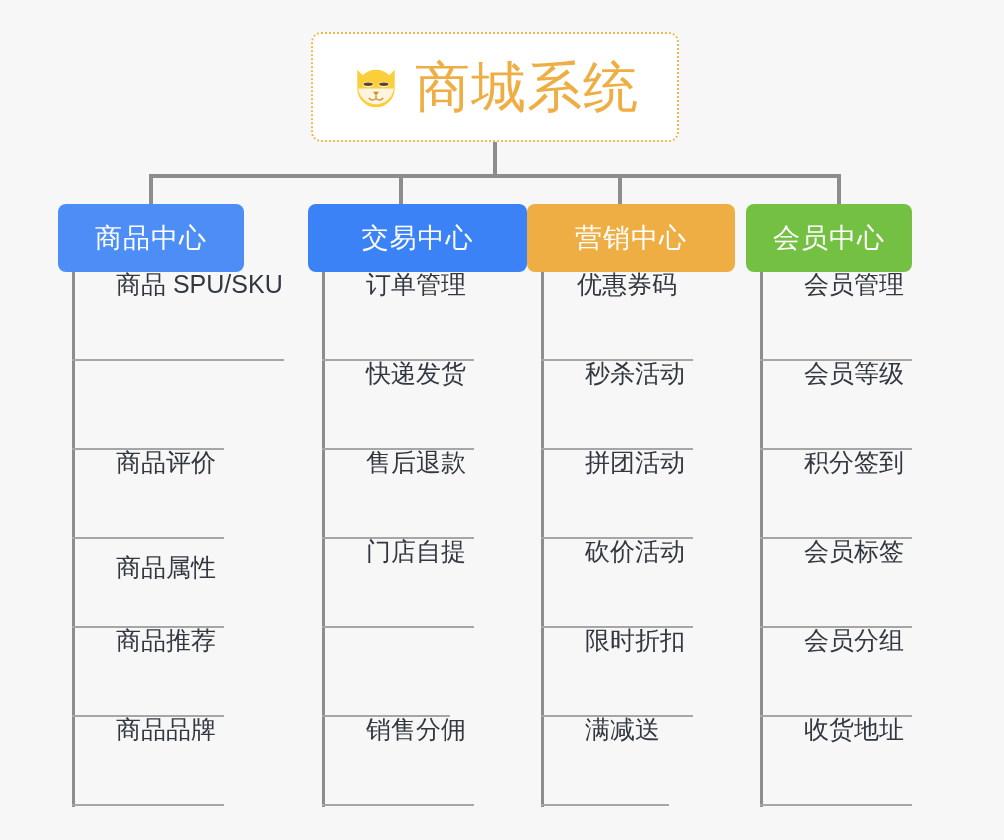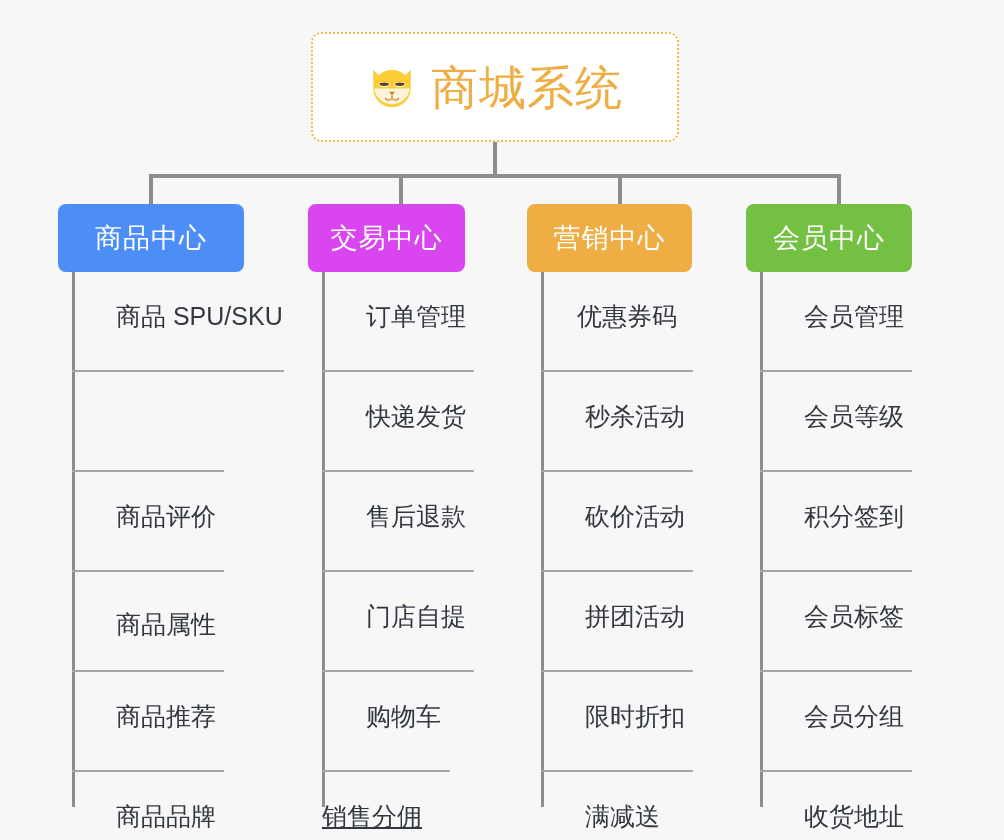--- a/index.html
+++ b/index.html
@@ -34,21 +34,21 @@
     justify-content: center;
     gap: 14px;
   }
   .root-icon {
     width: 50px;
     height: 50px;
     flex: 0 0 auto;
     display: block;
   }
   .root-title {
-    font-size: 47px;
+    font-size: 55px;
     color: #eeae44;
     line-height: 1;
     letter-spacing: 1px;
     white-space: nowrap;
   }
 
   
   .conn {
     position: absolute;
     background: #8d8d8d;
@@ -83,23 +83,23 @@
     background: #8d8d8d;
   }
 
   .leaf-list {
     position: absolute;
     top: 68px;
     left: 0;
   }
   .leaf {
     position: relative;
-    height: 100px;
+    height: 89px;
     display: flex;
-    align-items: center;
+    align-items: flex-start;
   }
   .leaf-text {
     font-size: 25px;
     color: #333840;
     line-height: 1;
     padding-bottom: 11px;
     white-space: nowrap;
   }
   .leaf-underline {
     position: absolute;
@@ -168,21 +168,21 @@
         <div class="leaf-underline" style="width:152px;"></div>
       </div>
       <div class="leaf">
         <span class="leaf-text" style="padding-left:44px;">商品品牌</span>
         <div class="leaf-underline" style="width:152px;"></div>
       </div>
     </div>
   </div>
 
   <div class="branch" style="left:308px;">
-    <div class="branch-header" style="width:157px; background:#d946ef;">
+    <div class="branch-header" style="width:219px; background:#3b82f6;">
       <span>交易中心</span>
     </div>
     <div class="spine" style="left:14px; top:68px; height:535px;"></div>
     <div class="leaf-list" style="left:14px;">
       <div class="leaf">
         <span class="leaf-text" style="padding-left:44px;">订单管理</span>
         <div class="leaf-underline" style="width:152px;"></div>
       </div>
       <div class="leaf">
         <span class="leaf-text" style="padding-left:44px;">快递发货</span>
@@ -190,50 +190,49 @@
       </div>
       <div class="leaf">
         <span class="leaf-text" style="padding-left:44px;">售后退款</span>
         <div class="leaf-underline" style="width:152px;"></div>
       </div>
       <div class="leaf">
         <span class="leaf-text" style="padding-left:44px;">门店自提</span>
         <div class="leaf-underline" style="width:152px;"></div>
       </div>
       <div class="leaf">
-        <span class="leaf-text" style="padding-left:44px;">购物车</span>
         <div class="leaf-underline" style="width:128px;"></div>
       </div>
       <div class="leaf">
-        <span class="leaf-text" style="text-decoration:underline;">销售分佣</span>
+        <span class="leaf-text" style="padding-left:44px;">销售分佣</span>
         <div class="leaf-underline" style="width:152px;"></div>
       </div>
     </div>
   </div>
 
   <div class="branch" style="left:527px;">
-    <div class="branch-header" style="width:165px; background:#eeae44;">
+    <div class="branch-header" style="width:208px; background:#eeae44;">
       <span>营销中心</span>
     </div>
     <div class="spine" style="left:14px; top:68px; height:535px;"></div>
     <div class="leaf-list" style="left:14px;">
       <div class="leaf">
         <span class="leaf-text" style="padding-left:36px;">优惠券码</span>
         <div class="leaf-underline" style="width:152px;"></div>
       </div>
       <div class="leaf">
         <span class="leaf-text" style="padding-left:44px;">秒杀活动</span>
         <div class="leaf-underline" style="width:152px;"></div>
       </div>
       <div class="leaf">
+        <span class="leaf-text" style="padding-left:44px;">拼团活动</span>
+        <div class="leaf-underline" style="width:152px;"></div>
+      </div>
+      <div class="leaf">
         <span class="leaf-text" style="padding-left:44px;">砍价活动</span>
-        <div class="leaf-underline" style="width:152px;"></div>
-      </div>
-      <div class="leaf">
-        <span class="leaf-text" style="padding-left:44px;">拼团活动</span>
         <div class="leaf-underline" style="width:152px;"></div>
       </div>
       <div class="leaf">
         <span class="leaf-text" style="padding-left:44px;">限时折扣</span>
         <div class="leaf-underline" style="width:152px;"></div>
       </div>
       <div class="leaf">
         <span class="leaf-text" style="padding-left:44px;">满减送</span>
         <div class="leaf-underline" style="width:128px;"></div>
       </div>

